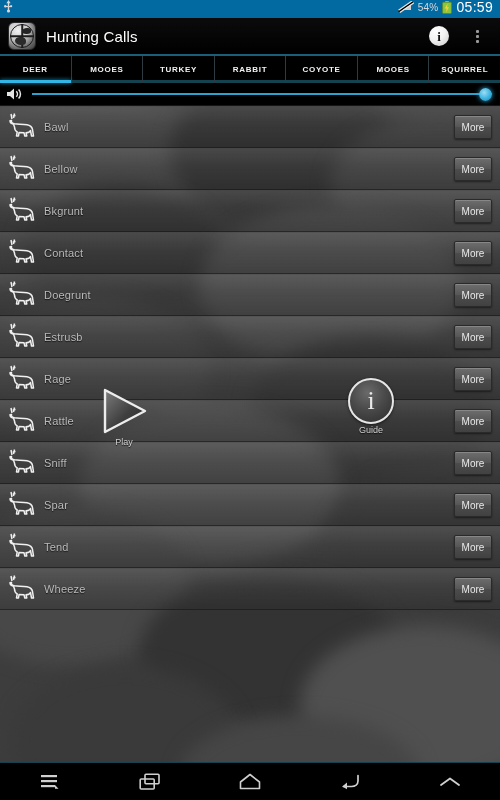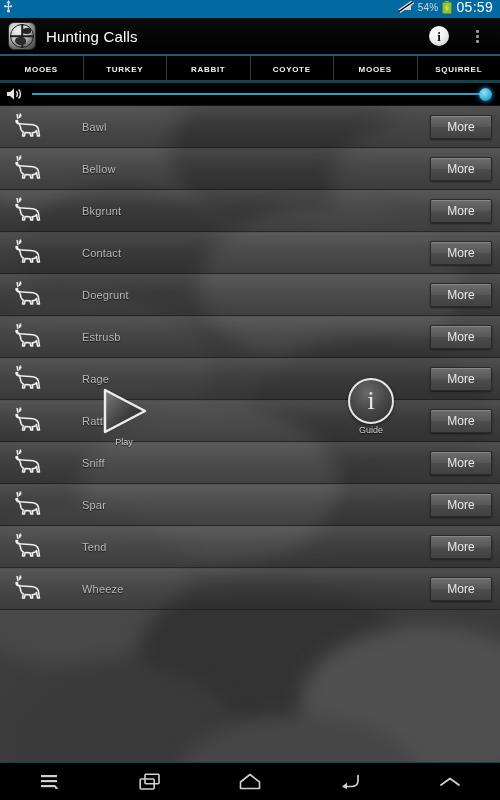--- a/index.html
+++ b/index.html
@@ -107,33 +107,32 @@
   .content{
     position:relative; width:100%; height:682px; overflow:hidden;
     background:#3a3a3a;
   }
   .camo{ position:absolute; inset:0; background:#3d3d3d; }
   .camo i{ position:absolute; border-radius:50%; filter: blur(9px); }
 
   .list{ position:relative; z-index:2; }
   .row{
     position:relative; height:42px; width:100%;
-    display:flex; align-items:center; padding:0 8px 0 8px;
+    display:flex; align-items:center; padding:0 8px 0 2px;
     background: linear-gradient(180deg, rgba(120,120,120,.30) 0%, rgba(70,70,70,.26) 45%, rgba(40,40,40,.34) 100%);
     border-top:1px solid rgba(150,150,150,.22);
     border-bottom:1px solid rgba(0,0,0,.55);
-    gap:32px;
   }
   .row-icon{ width:38px; height:40px; flex:none; margin-left:2px; display:flex; align-items:center; justify-content:center; }
   .row-label{ color:#b9b9b9; font-size:11px; margin-left:2px; letter-spacing:.2px; text-shadow:0 1px 1px rgba(0,0,0,.7); }
   .more-btn{
-    margin-left:auto; width:62px; height:24px; border-radius:2px;
+    margin-left:auto; width:38px; height:24px; border-radius:2px;
     background: linear-gradient(#6e6e6e, #565656 50%, #4c4c4c 51%, #414141);
     border:1px solid #2a2a2a;
-    color:#e9e9e9; font-size:12px; display:flex; align-items:center; justify-content:center;
+    color:#e9e9e9; font-size:10px; display:flex; align-items:center; justify-content:center;
     box-shadow: inset 0 1px 0 rgba(255,255,255,.18), 0 1px 2px rgba(0,0,0,.5);
   }
 
   
   .overlay{
     position:absolute; left:0; right:0; top:272px; height:72px; z-index:3;
     display:flex; align-items:flex-start; pointer-events:none;
   }
   .ov-item{ position:absolute; display:flex; flex-direction:column; align-items:center; pointer-events:auto; }
   .ov-label{ color:#cfcfcf; font-size:9px; margin-top:1px; text-shadow:0 1px 1px rgba(0,0,0,.8); }
@@ -211,20 +210,23 @@
         <div class="dots">
           <span></span>
             <span></span>
             <span></span>
         </div>
       </div>
     </div>
   </div>
 
   <div class="tabs">
+    <div class="tab active">
+        <span>DEER</span>
+      </div>
     <div class="tab">
         <span>MOOES</span>
       </div>
     <div class="tab">
         <span>TURKEY</span>
       </div>
     <div class="tab">
         <span>RABBIT</span>
       </div>
     <div class="tab">

